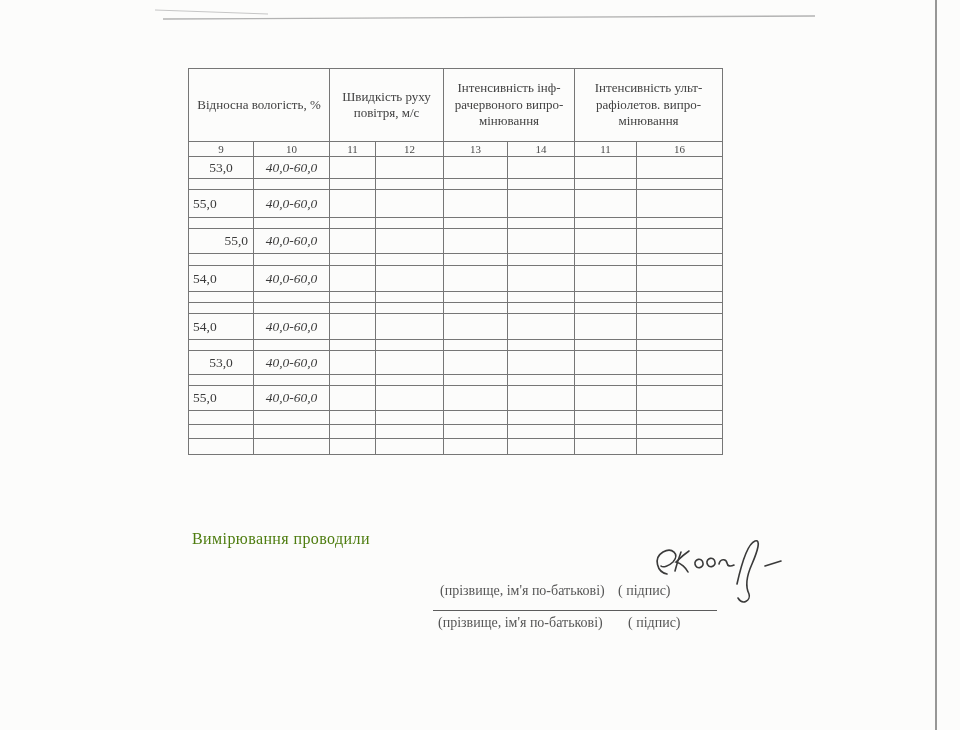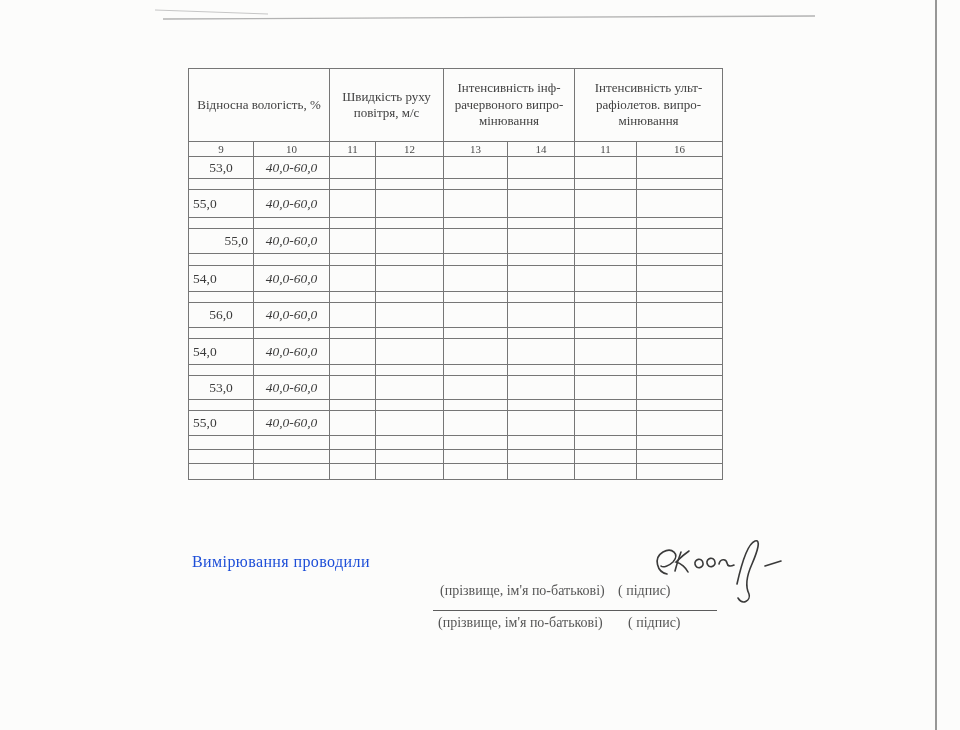--- a/index.html
+++ b/index.html
@@ -32,22 +32,22 @@
   .sub-row th { height:17px; font-size:12px; text-align:center; color:#424242; }
   .num-row th { height:14px; font-size:11px; text-align:center; color:#4a4a4a; }
   .meas-table tbody td { font-size:13.5px; color:#3b3b3b; vertical-align:middle; }
   .c-fact.al-l { text-align:left; padding-left:4px; }
   .c-fact.al-c { text-align:center; }
   .c-fact.al-r { text-align:right; padding-right:5px; }
   .c-allowed { text-align:center;font-style:italic; }
 
   
   .measured-label {
-    position:absolute; left:192px; top:553px;
-    font-size:16px; letter-spacing:.4px; color:#1d4ed8;
+    position:absolute; left:192px; top:530px;
+    font-size:16px; letter-spacing:.4px; color:#4d7c0f;
   }
   .sign-name {
     position:absolute; left:425px; top:560px; width:247px;
     font-style:italic; font-size:14px; color:#454545;
     border-bottom:1px solid #5c5c5c; padding-bottom:3px;
     white-space:nowrap;
   }
   .signature { position:absolute; left:645px; top:536px; }
   .hint { position:absolute; font-size:14px; color:#565656; white-space:nowrap; }
   .hint1-name { left:440px; top:583px; }
@@ -178,30 +178,20 @@
       <tr style="height:11px">
         <td></td>
           <td></td>
           <td></td>
           <td></td>
           <td></td>
           <td></td>
           <td></td>
           <td></td>
       </tr>
-      <tr style="height:25px">
-        <td class="c-fact al-c">56,0</td>
-        <td class="c-allowed">40,0-60,0</td>
-        <td></td>
-          <td></td>
-          <td></td>
-          <td></td>
-          <td></td>
-          <td></td>
-      </tr>
       <tr style="height:11px">
         <td></td>
           <td></td>
           <td></td>
           <td></td>
           <td></td>
           <td></td>
           <td></td>
           <td></td>
       </tr>

